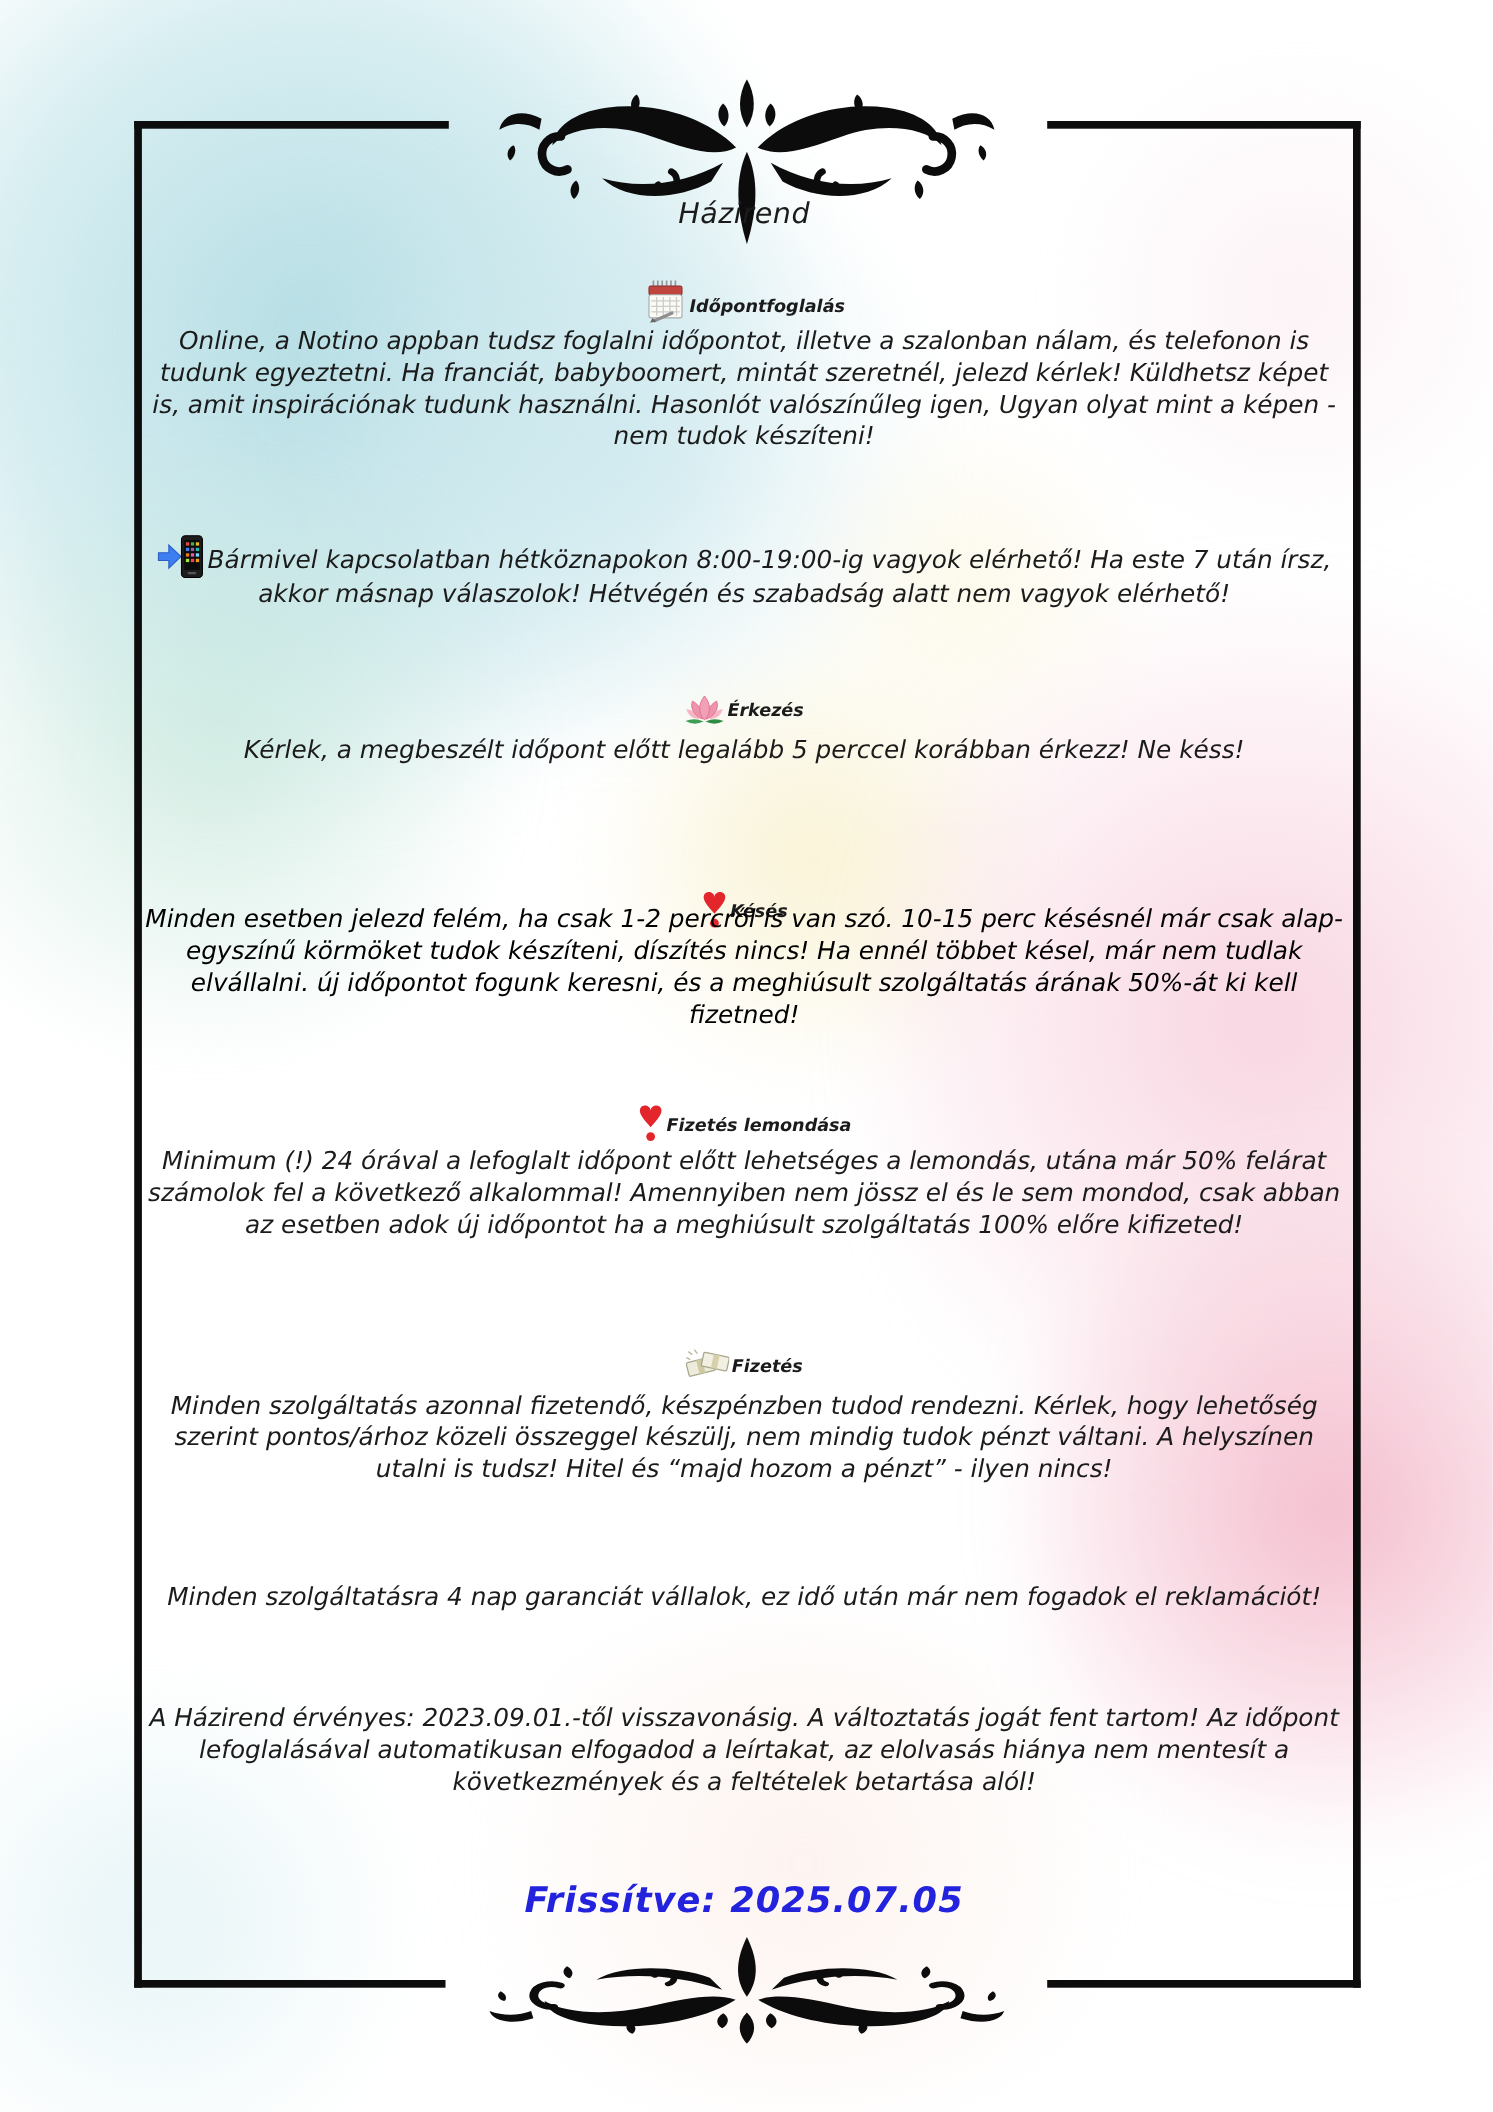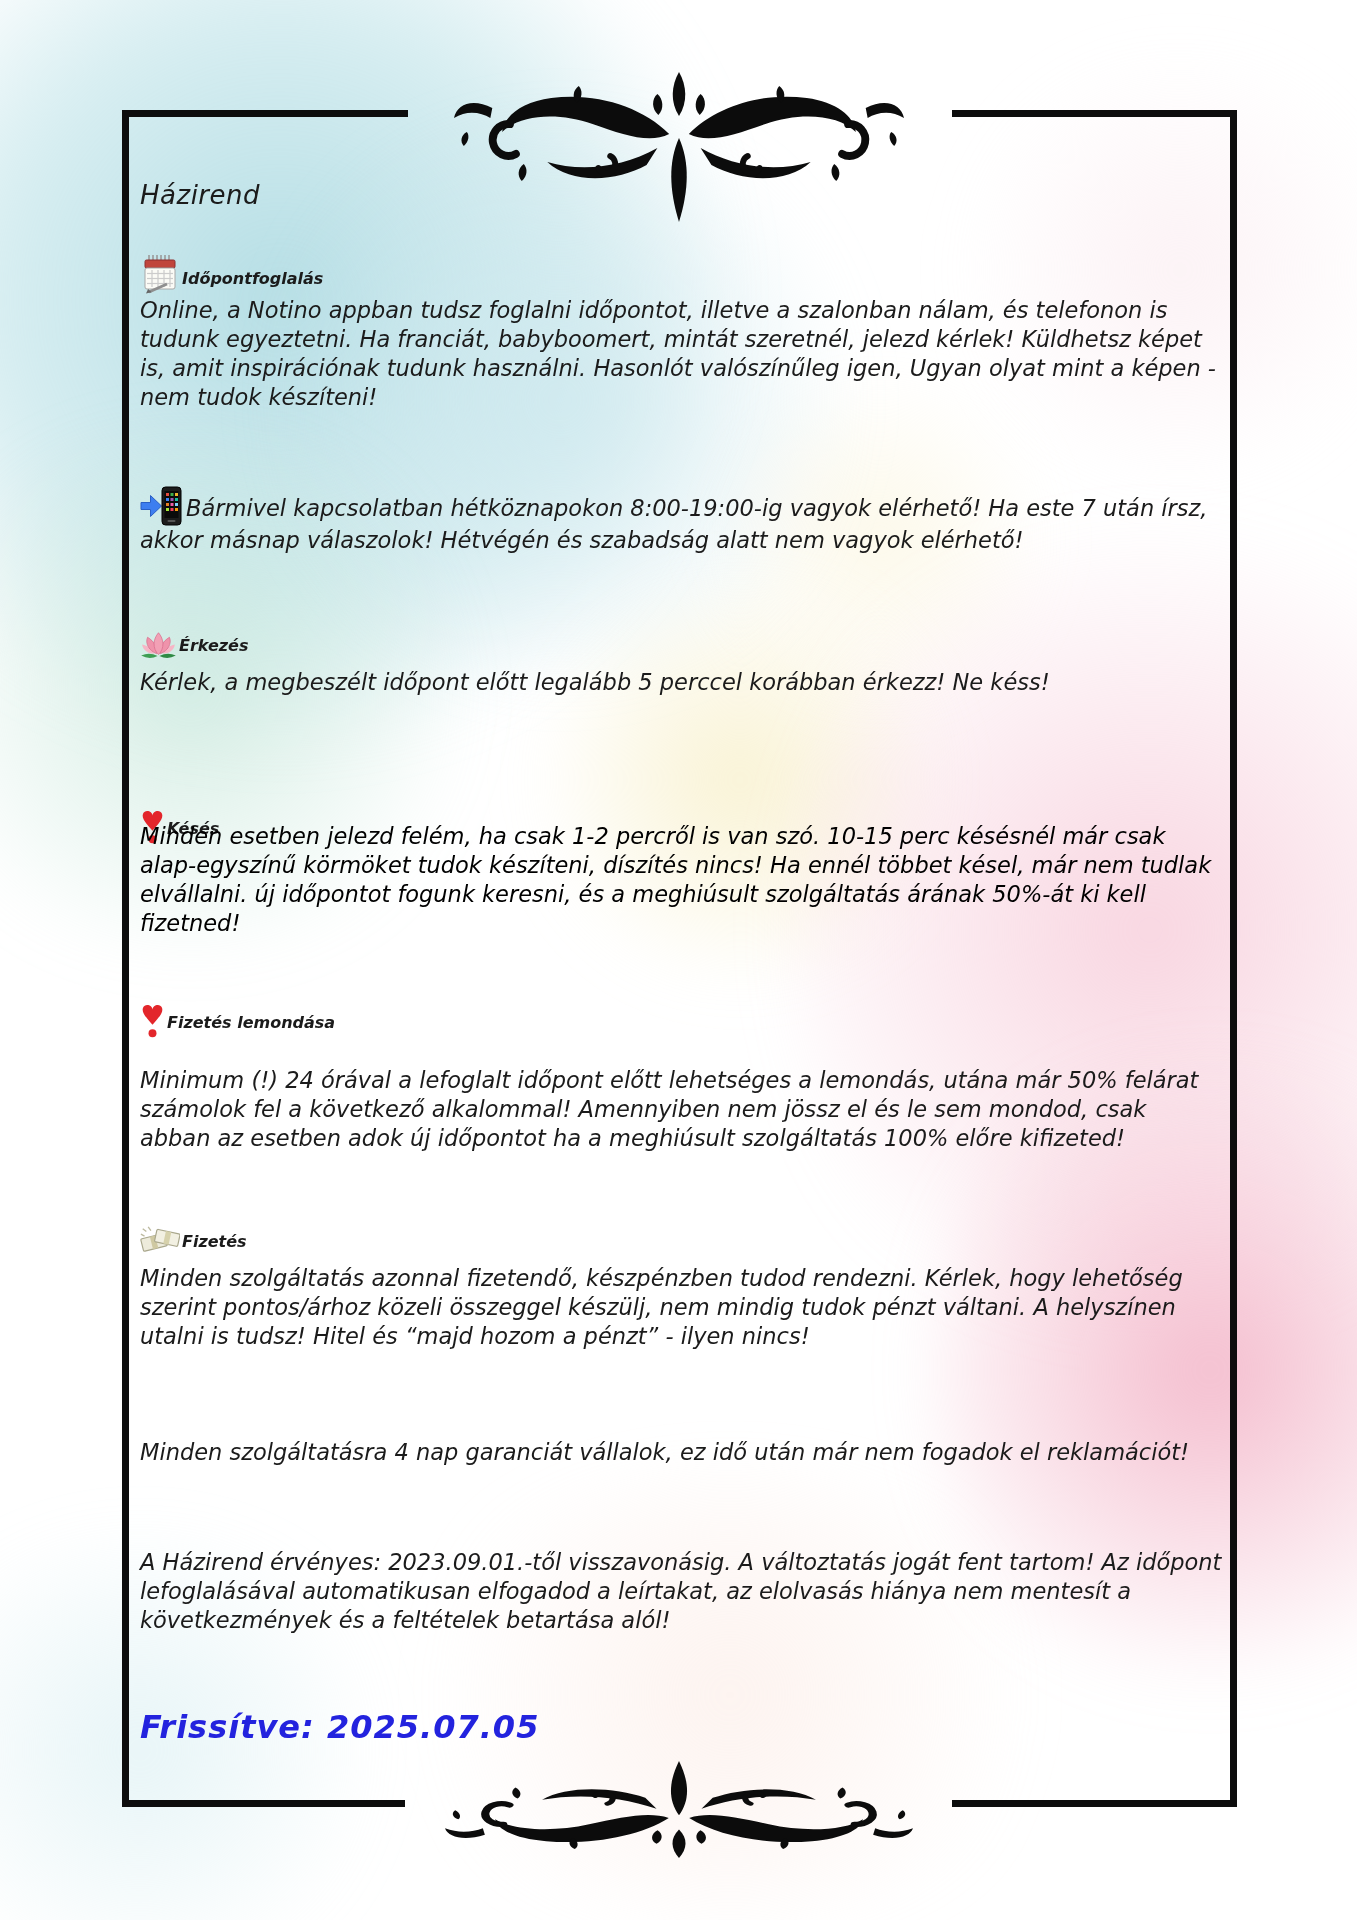--- a/index.html
+++ b/index.html
@@ -27,21 +27,21 @@
   .bar.top-r{left:952px;top:110px;width:285px;height:7px;}
   .bar.bot-l{left:122px;top:1800px;width:283px;height:7px;}
   .bar.bot-r{left:952px;top:1800px;width:285px;height:7px;}
   .bar.left{left:122px;top:110px;width:7px;height:1697px;}
   .bar.right{left:1230px;top:110px;width:7px;height:1697px;}
 
   .orn{position:absolute;left:50%;transform:translateX(-50%);z-index:2;}
   .orn-top{top:72px;width:452px;height:150px;}
   .orn-bottom{top:1761px;width:470px;height:97px;}
 
-  .block{position:absolute;left:140px;right:134px;z-index:3;color:#1b1b1b;}
+  .block{position:absolute;left:130px;right:134px;text-align:center;z-index:3;color:#1b1b1b;}
   .title{font-size:26px;font-style:italic;font-weight:500;letter-spacing:.5px;}
   .heading{font-size:16px;font-style:italic;font-weight:600;}
   .body-text{font-size:22.5px;font-style:italic;font-weight:500;line-height:29px;margin:0;}
   .icon{display:inline-block;vertical-align:-10px;line-height:0;margin-right:2px;}
   .footer-note{font-size:32px;font-style:italic;font-weight:bold;letter-spacing:1px;}
   .hidden-defs{position:absolute;width:0;height:0;overflow:hidden;}
 </style>
 </head>
 <body>
 
@@ -165,21 +165,21 @@
       </svg></span><span>Késés</span>
 </div>
 <p class="block body-text" style="top: 822px; color: #000000;">Minden esetben jelezd felém, ha csak 1-2 percről is van szó. 10-15 perc késésnél már csak alap-egyszínű körmöket tudok készíteni, díszítés nincs! Ha ennél többet késel, már nem tudlak elvállalni. új időpontot fogunk keresni, és a meghiúsult szolgáltatás árának 50%-át ki kell fizetned!</p>
 
 <div class="block heading" style="top: 1002px; color: rgb(27, 27, 27);">
   <span class="icon"><svg viewBox="0 0 26 38" width="25" height="36" xmlns="http://www.w3.org/2000/svg">
         <path d="M13 8 C13 3 5 1 3 6 C1 11 7 17 13 24 C19 17 25 11 23 6 C21 1 13 3 13 8Z" fill="#e3262b"></path>
         <circle cx="13" cy="33" r="4.2" fill="#e3262b"></circle>
       </svg></span><span>Fizetés lemondása</span>
 </div>
-<p class="block body-text" style="top: 1042px; color: rgb(27, 27, 27); margin-top: 24px;">Minimum (!) 24 órával a lefoglalt időpont előtt lehetséges a lemondás, utána már 50% felárat számolok fel a következő alkalommal! Amennyiben nem jössz el és le sem mondod, csak abban az esetben adok új időpontot ha a meghiúsult szolgáltatás 100% előre kifizeted!</p>
+<p class="block body-text" style="top: 1042px; color: rgb(27, 27, 27);">Minimum (!) 24 órával a lefoglalt időpont előtt lehetséges a lemondás, utána már 50% felárat számolok fel a következő alkalommal! Amennyiben nem jössz el és le sem mondod, csak abban az esetben adok új időpontot ha a meghiúsult szolgáltatás 100% előre kifizeted!</p>
 
 <div class="block heading" style="top: 1226px; color: rgb(27, 27, 27);">
   <span class="icon"><svg viewBox="0 0 44 34" width="40" height="31" xmlns="http://www.w3.org/2000/svg">
         <path d="M3 3 l4 3 M9 1 l3 4 M1 9 l4 2" stroke="#bdbaa0" stroke-width="1.5" fill="none"></path>
         <g transform="rotate(-14 15 18)">
           <rect x="2" y="11" width="27" height="14" rx="1.5" fill="#edebdb" stroke="#a9a78c" stroke-width="1.3"></rect>
           <rect x="12.5" y="11" width="6" height="14" fill="#cfc9a2"></rect>
         </g>
         <g transform="rotate(12 30 13)">
           <rect x="17" y="6" width="26" height="14" rx="1.5" fill="#f2f0e2" stroke="#a9a78c" stroke-width="1.3"></rect>

